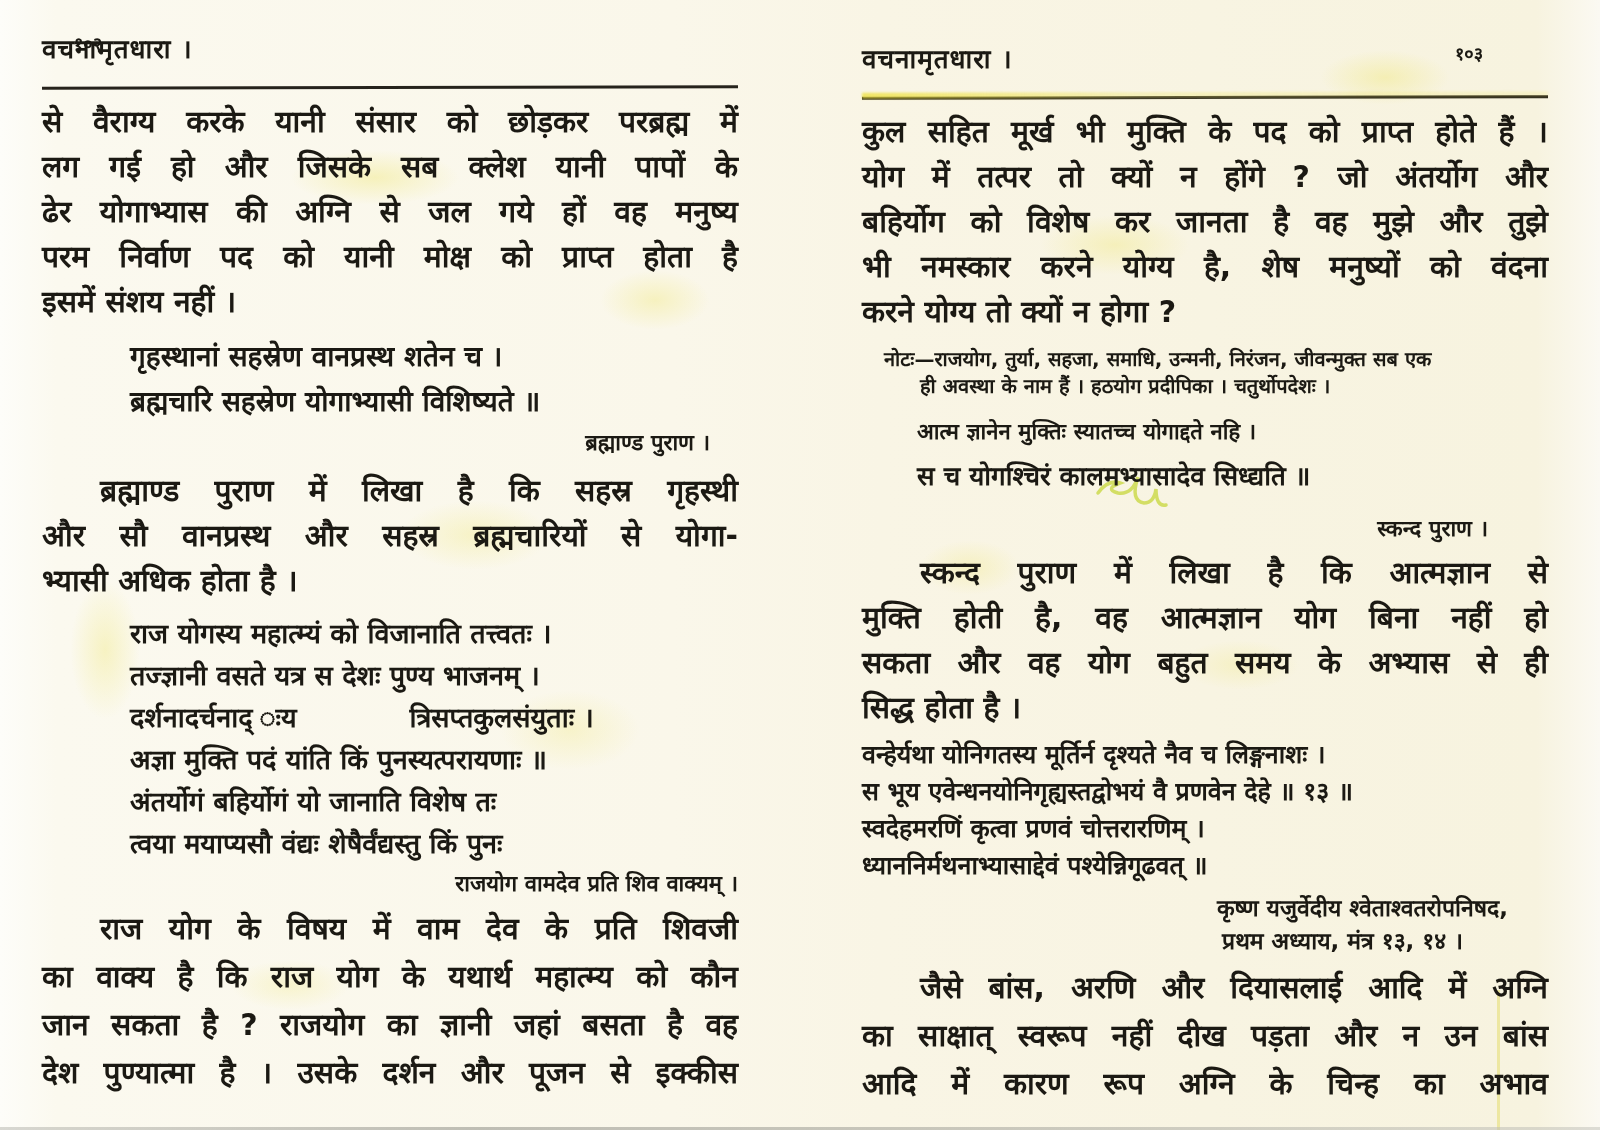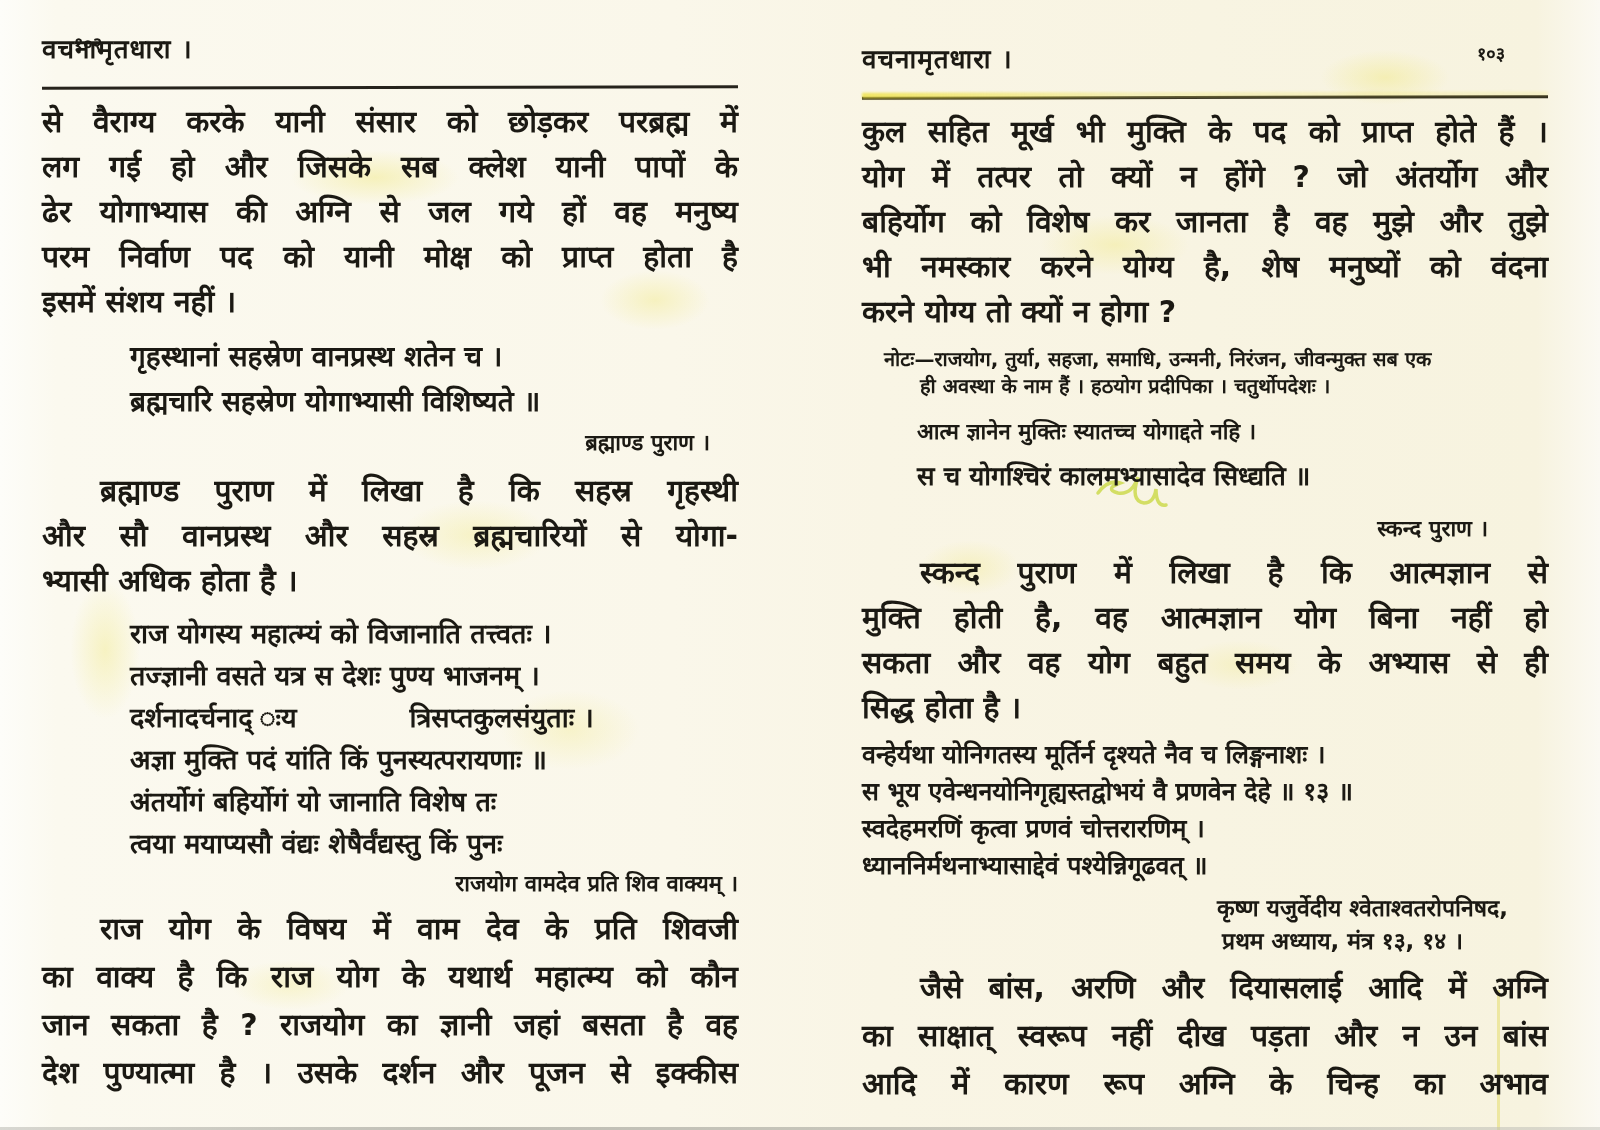--- a/index.html
+++ b/index.html
@@ -21,21 +21,21 @@
   .page.left{left:42px;top:30px;width:696px;}
   .page.right{left:862px;top:40px;width:686px;}
 
   .hdr{position:relative;height:44px;}
   .runtitle{
     position:absolute;left:0;right:0;text-align:left;
     font-size:26px;font-weight:700;letter-spacing:1px;
   }
   .pgnum{position:absolute;top:1px;font-size:18px;font-weight:700;}
   .pgnum.at-left{left:32px;}
-  .pgnum.at-right{right:43px;margin-left:20px;}
+  .pgnum.at-right{right:65px;margin-left:20px;}
   .rule{
     height:0;border-top:3px solid #26231c;margin-top:12px;
     transform:rotate(-.12deg);
     position:relative;
   }
   .rule.tinted::before{
     content:"";position:absolute;left:0;right:0;top:-7px;height:6px;
     background:linear-gradient(90deg,rgba(238,224,60,.75),rgba(240,232,110,.35) 40%,rgba(238,224,60,.15));
     filter:blur(1px);
   }

